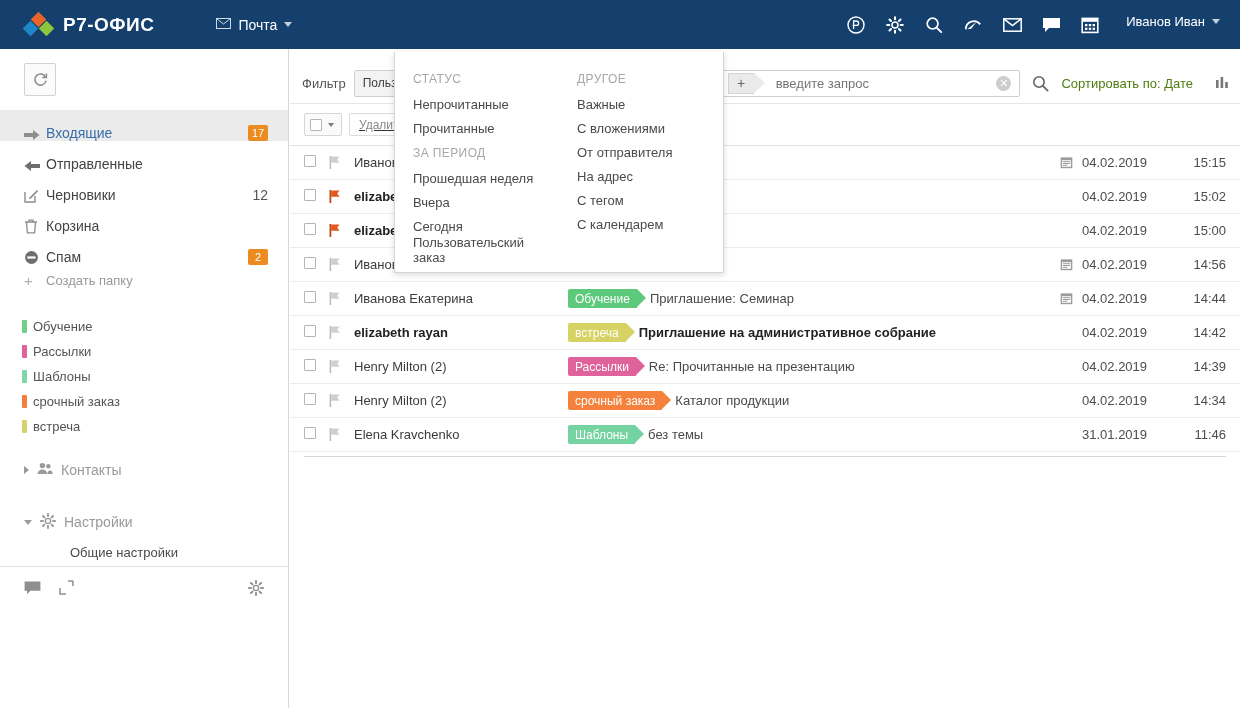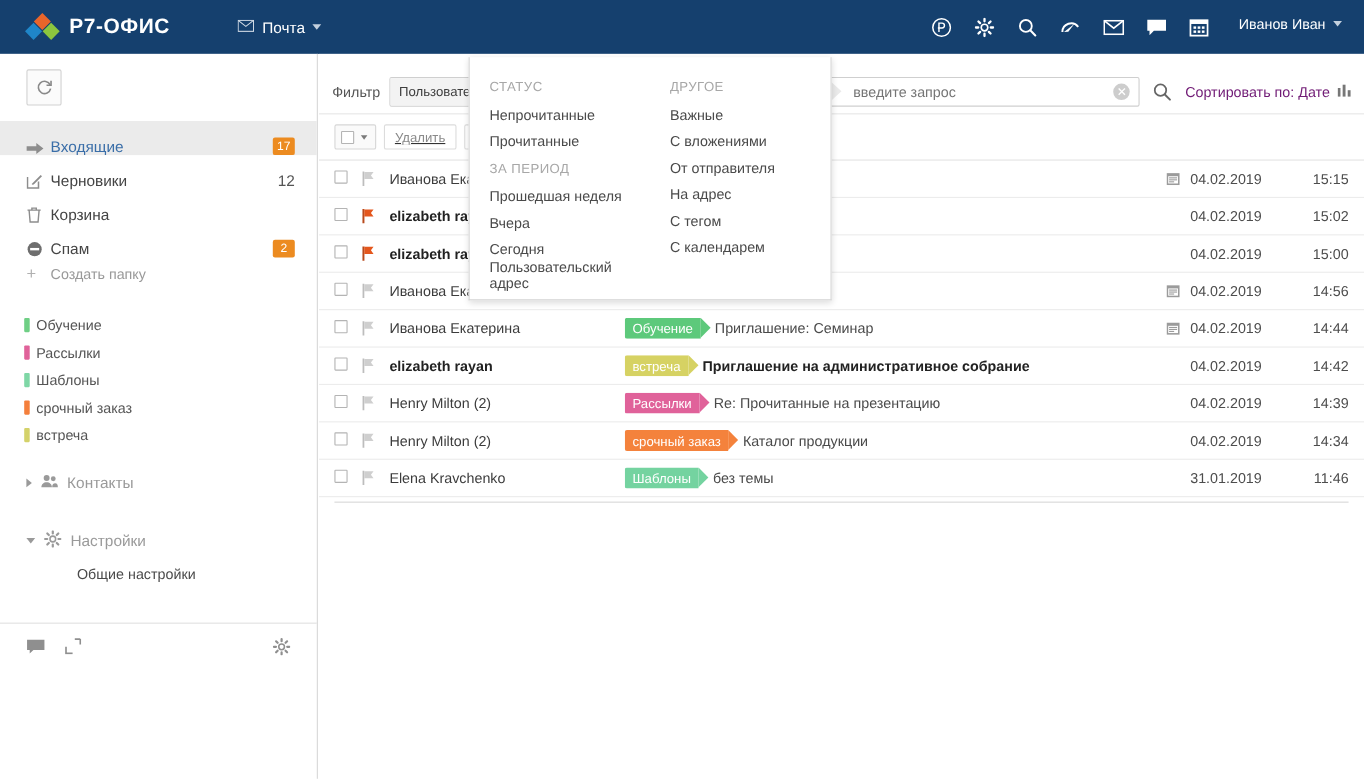--- a/index.html
+++ b/index.html
@@ -202,21 +202,21 @@
     color: #999; font-family: inherit; margin-left: 20px;
     background: transparent;
   }
   .clear-circle {
     width: 15px; height: 15px; border-radius: 50%;
     background: #cdcdcd; color: #fff; font-size: 11px;
     display: flex; align-items: center; justify-content: center;
     cursor: pointer; margin-right: 4px;
   }
   .search-go { color: #666; cursor: pointer; display: flex; padding: 0 4px; }
-  .sortby { font-size: 13px; color: #701a75; display: flex; align-items: center; gap: 7px; cursor: pointer; white-space: nowrap; text-align: right; }
+  .sortby { font-size: 13px; color: #4d7c0f; display: flex; align-items: center; gap: 23px; cursor: pointer; white-space: nowrap; text-align: right; }
 
   .toolbar {
     display: flex; align-items: center; gap: 7px;
     height: 42px; padding: 0 14px;
     border-bottom: 1px solid #e3e3e3;
     text-decoration: underline;
   }
   .cbx-drop {
     display: flex; align-items: center; gap: 4px;
     border: 1px solid #d6d6d6; background: #fafafa;
@@ -267,21 +267,21 @@
   }
   .pagebar {
     display: flex; align-items: center; justify-content: flex-end;
     height: 44px; padding: 0 18px; gap: 8px;
     font-size: 13px; color: #8d8d8d;
   }
   .pagebar .val { color: #555; text-decoration: underline; text-decoration-style: dotted; cursor: pointer; }
 
   
   .dropdown {
-    position: absolute; left: 426px; top: 52px;
+    position: absolute; left: 394px; top: 52px;
     width: 330px; background: #fff;
     border: 1px solid #d6d6d6; border-top: none;
     box-shadow: 0 2px 6px rgba(0,0,0,.14);
     padding: 14px 0 10px 0; z-index: 40;
     display: flex;
   }
   .dd-col { width: 50%; padding: 0 0 0 18px; }
   .dd-head {
     font-size: 12px; color: #a7a7a7; letter-spacing: .4px;
     height: 26px; display: flex; align-items: center;
@@ -388,20 +388,28 @@
     <div class="folder active">
       <span class="ficon">
         <svg width="16" height="12" viewBox="0 0 16 12">
             <path d="M0 4h9V1l6.5 5L9 11V8H0z" fill="#8d8d8d"></path>
           </svg>
       </span>
       <span class="folder-label">Входящие</span>
       <span class="badge">17</span>
     </div>
 
+    <div class="folder">
+      <span class="ficon">
+        <svg width="16" height="12" viewBox="0 0 16 12">
+            <path d="M16 4H7V1L0.5 6 7 11V8h9z" fill="#6e6e6e"></path>
+          </svg>
+      </span>
+      <span class="folder-label">Отправленные</span>
+    </div>
 
     <div class="folder">
       <span class="ficon">
         <svg width="15" height="15" viewBox="0 0 15 15">
             <path d="M1 4v10h10V8" fill="none" stroke="#8d8d8d" stroke-width="1.4"></path>
             <path d="M5.5 9.5L13 2l1.2 1.2L6.7 10.7 4.9 11z" fill="#8d8d8d"></path>
           </svg>
       </span>
       <span class="folder-label">Черновики</span>
       <span class="count-plain">12</span>
@@ -758,21 +766,21 @@
 
 <div class="dropdown" id="filter-dropdown">
     <div class="dd-col">
       <div class="dd-head">СТАТУС</div>
       <div class="dd-item">Непрочитанные</div>
       <div class="dd-item">Прочитанные</div>
       <div class="dd-head">ЗА ПЕРИОД</div>
       <div class="dd-item">Прошедшая неделя</div>
       <div class="dd-item">Вчера</div>
       <div class="dd-item">Сегодня</div>
-      <div class="dd-item">Пользовательский адрес</div>
+      <div class="dd-item">Пользовательский заказ</div>
     </div>
     <div class="dd-col">
       <div class="dd-head">ДРУГОЕ</div>
       <div class="dd-item">Важные</div>
       <div class="dd-item">С вложениями</div>
       <div class="dd-item">От отправителя</div>
       <div class="dd-item">На адрес</div>
       <div class="dd-item">С тегом</div>
       <div class="dd-item">С календарем</div>
     </div>

